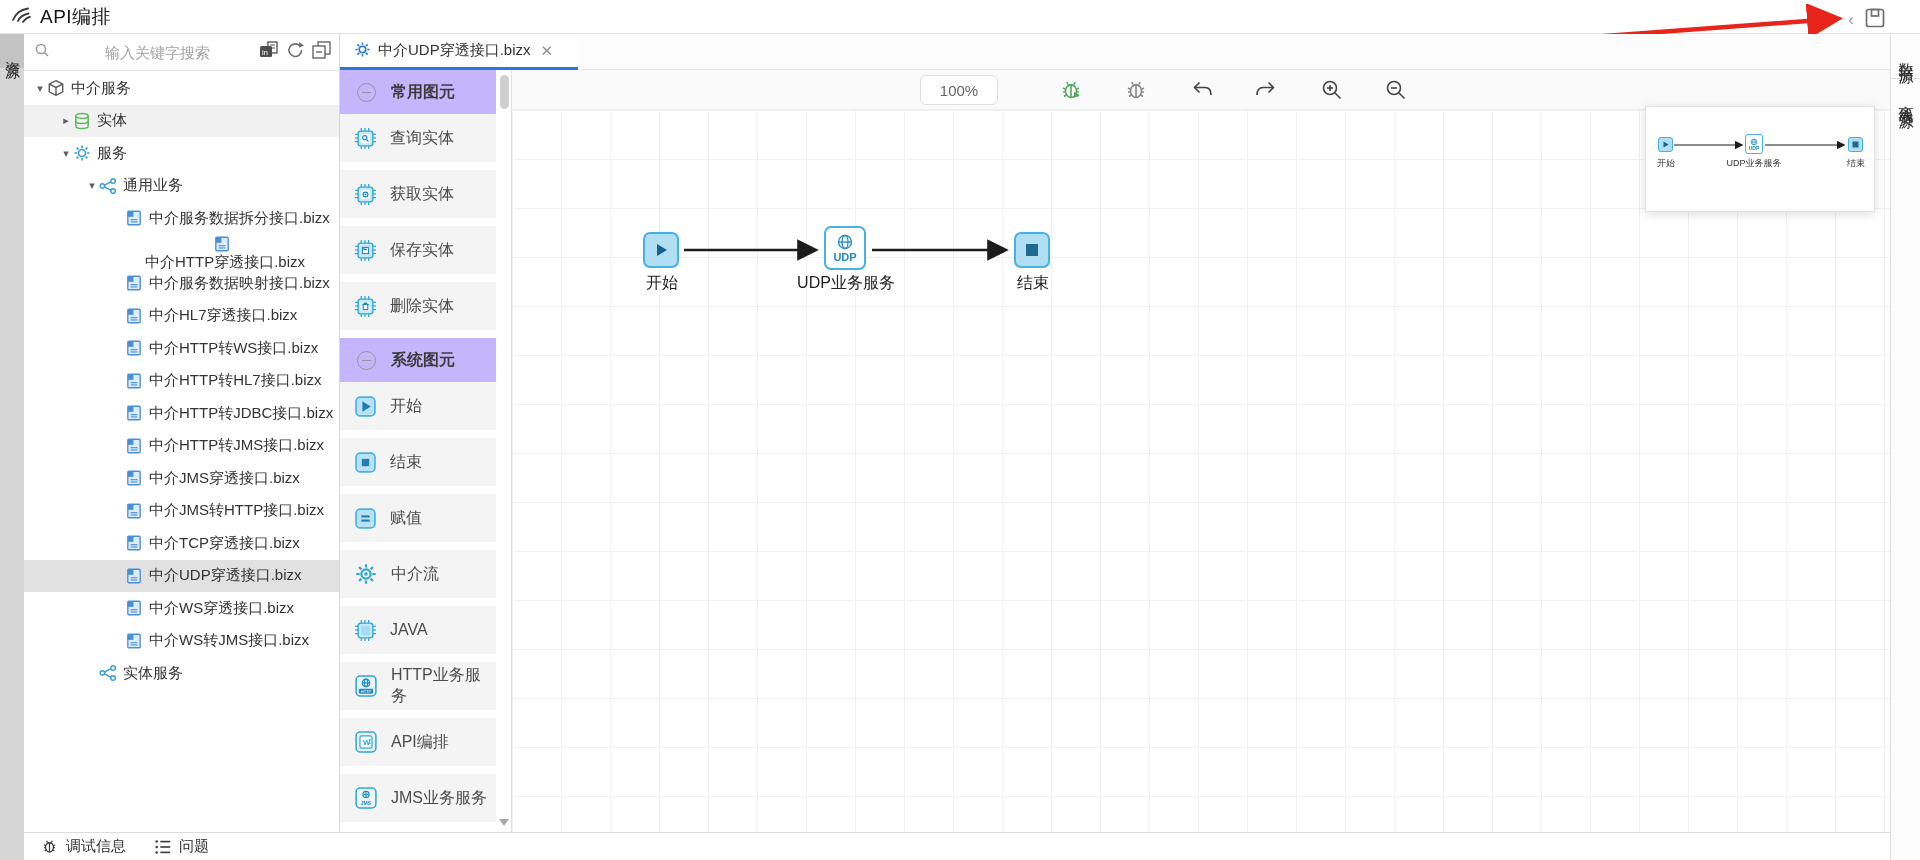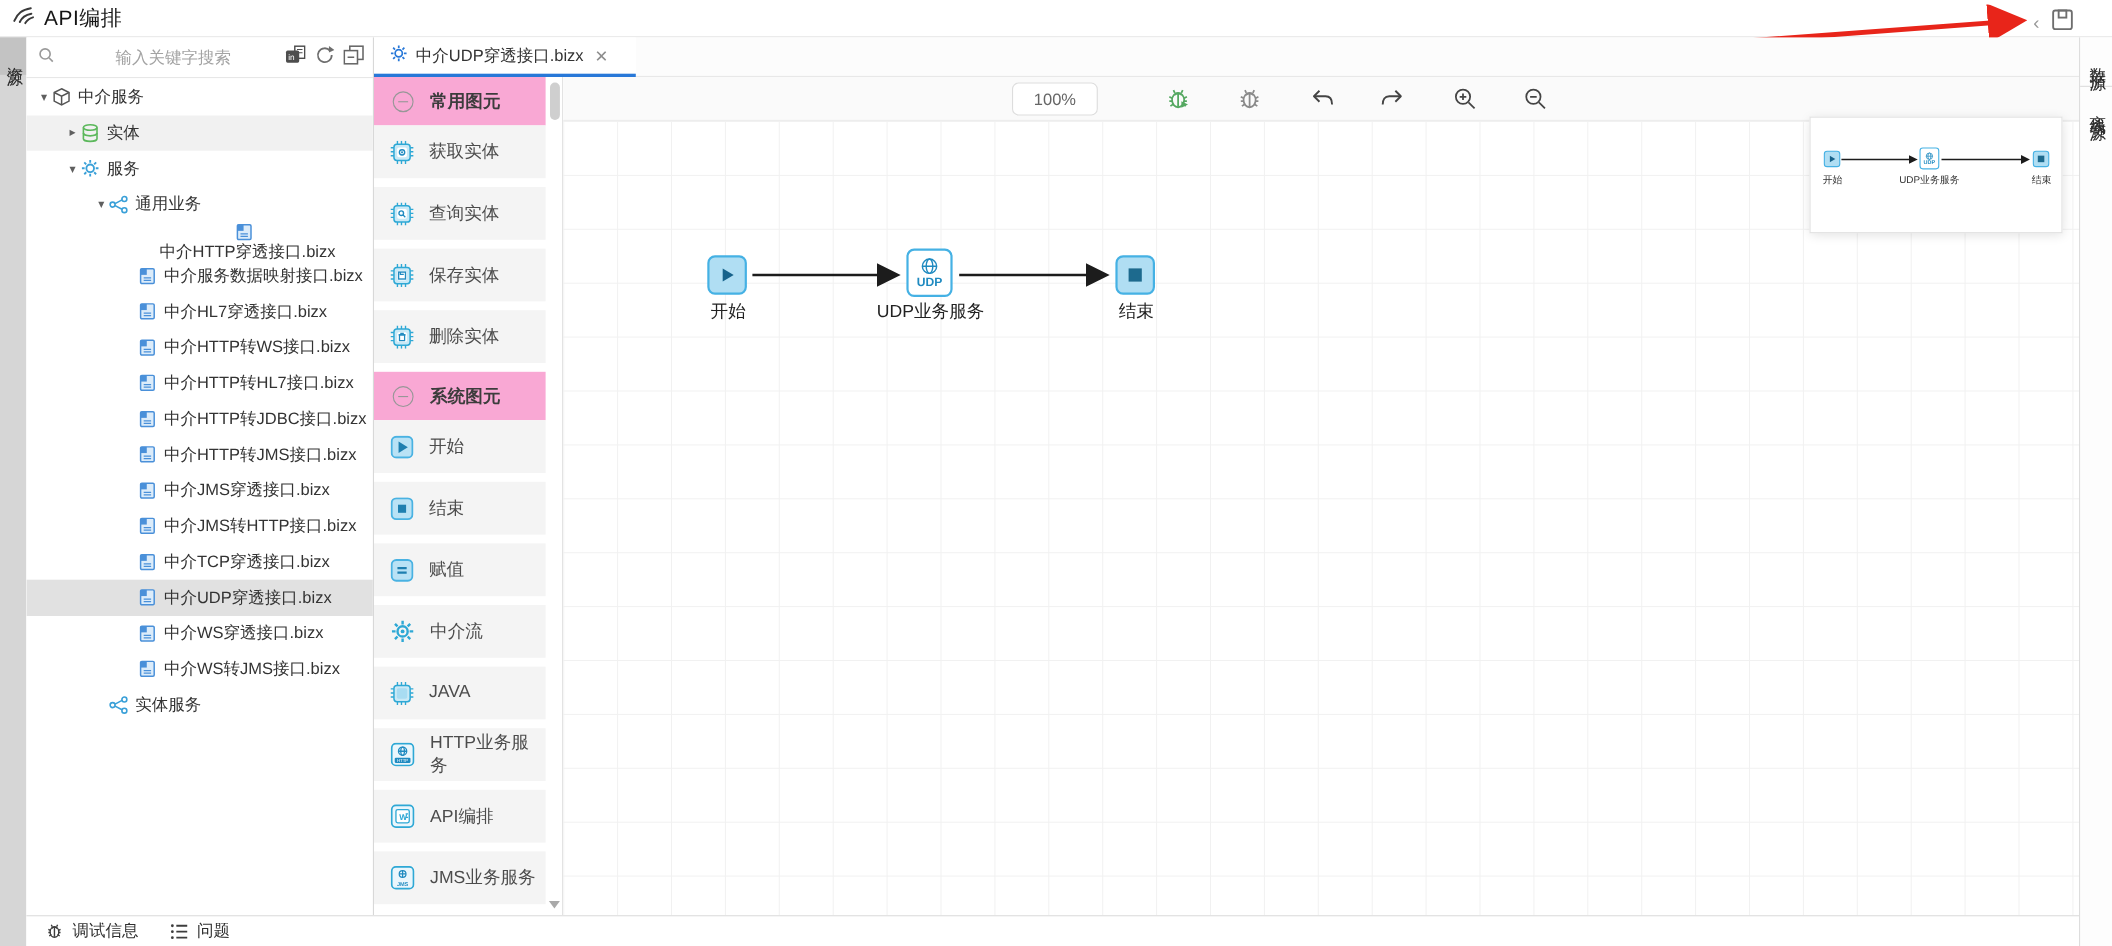--- a/index.html
+++ b/index.html
@@ -37,21 +37,21 @@
   
   #tabstrip { position:absolute; left:340px; top:34px; width:1550px; height:36px; background:#fcfcfc; border-bottom:1px solid #e8e8e8; }
   #tab1 { position:absolute; left:0; top:0; width:238px; height:36px; background:#fff;
     border-bottom:3px solid #2878d8; display:flex; align-items:center; padding:0 10px 0 14px; font-size:15px; color:#333; }
   #tab1 .tlabel { margin:0 10px 0 7px; }
   #tab1 .close { color:#8d8d8d; font-size:15px; }
 
   
   #palette { position:absolute; left:340px; top:70px; width:172px; height:762px; background:#fff; border-right:1px solid #e0e0e0; }
   .pal-inner { position:absolute; left:0; top:0; width:156px; }
-  .pal-header { height:44px; display:flex; align-items:center; padding-left:17px; background:#f9a8d4; }
+  .pal-header { height:44px; display:flex; align-items:center; padding-left:17px; background:#c4b5fd; }
   .pal-header .minus-circle { width:19px; height:19px; border:1.5px solid #979797; border-radius:50%;
     display:inline-flex; align-items:center; justify-content:center; color:#979797; margin-right:15px; }
   .pal-header .minus-circle i { display:block; width:9px; height:0; border-top:1.5px solid #979797; }
   .pal-header .ph-label { font-size:16px; font-weight:bold; color:#3c3c3c; }
   .pal-item { height:48px; margin-bottom:8px; background:#f4f4f4; display:flex; align-items:center; padding-left:15px; }
   .pal-item .plabel { font-size:16px; color:#4c4c4c; margin-left:14px; }
   #pal-scroll-thumb { position:absolute; left:160px; top:5px; width:9px; height:34px; background:#cfcfcf; border-radius:5px; }
   #pal-scroll-down { position:absolute; left:159px; bottom:6px; width:0; height:0;
     border-left:5px solid transparent; border-right:5px solid transparent; border-top:7px solid #a9a9a9; }
 
@@ -221,20 +221,32 @@
             <g fill="none" stroke="#3aa0d8" stroke-width="1.3">
               <circle cx="3" cy="8" r="2"></circle>
               <circle cx="12.5" cy="3.5" r="2"></circle>
               <circle cx="12.5" cy="12.5" r="2"></circle>
               <path d="M5 7.2 10.6 4.2M5 8.8 10.6 11.8"></path>
             </g>
           </svg>
         </span>
         <span>通用业务</span>
       </div>
+      <div class="trow" style="padding-left: 87px;">
+        <span class="caret"></span>
+        <span class="ticon">
+          <svg width="18" height="18" viewBox="0 0 16 16">
+            <rect x="2.5" y="2" width="11" height="12" rx="1" fill="#dcecfa" stroke="#4a90d9" stroke-width="1.2"></rect>
+            <rect x="2.5" y="2" width="5" height="5" fill="#4a90d9"></rect>
+            <line x1="5" y1="9.5" x2="11" y2="9.5" stroke="#4a90d9"></line>
+            <line x1="5" y1="11.5" x2="11" y2="11.5" stroke="#4a90d9"></line>
+          </svg>
+        </span>
+        <span>中介服务数据拆分接口.bizx</span>
+      </div>
       <div class="trow" style="padding-left: 87px; flex-direction: column;">
         <span class="caret"></span>
         <span class="ticon">
           <svg width="18" height="18" viewBox="0 0 16 16">
             <rect x="2.5" y="2" width="11" height="12" rx="1" fill="#dcecfa" stroke="#4a90d9" stroke-width="1.2"></rect>
             <rect x="2.5" y="2" width="5" height="5" fill="#4a90d9"></rect>
             <line x1="5" y1="9.5" x2="11" y2="9.5" stroke="#4a90d9"></line>
             <line x1="5" y1="11.5" x2="11" y2="11.5" stroke="#4a90d9"></line>
           </svg>
         </span>
@@ -436,50 +448,50 @@
               <line x1="9.5" y1="17" x2="9.5" y2="20"></line>
               <line x1="0" y1="9.5" x2="3" y2="9.5"></line>
               <line x1="17" y1="9.5" x2="20" y2="9.5"></line>
               <line x1="13" y1="0" x2="13" y2="3"></line>
               <line x1="13" y1="17" x2="13" y2="20"></line>
               <line x1="0" y1="13" x2="3" y2="13"></line>
               <line x1="17" y1="13" x2="20" y2="13"></line>
             </g>
   <rect x="3" y="3" width="14" height="14" rx="2.5" fill="#c9e9f6" stroke="#2ea8d5" stroke-width="1.3"></rect>
             <rect x="5.8" y="5.8" width="8.4" height="8.4" rx="1.5" fill="#fff"></rect>
-            <circle cx="10" cy="10" r="2.3" fill="none" stroke="#1f8ac0" stroke-width="1.2"></circle>
-            <circle cx="10" cy="10" r="0.9" fill="#1f8ac0"></circle>
-          </svg>
-        </span>
-        <span class="plabel">获取实体</span>
+            <circle cx="9.3" cy="9.3" r="2" fill="none" stroke="#1f8ac0" stroke-width="1.2"></circle>
+            <line x1="10.8" y1="10.8" x2="12.8" y2="12.8" stroke="#1f8ac0" stroke-width="1.2"></line>
+          </svg>
+        </span>
+        <span class="plabel">查询实体</span>
       </div>
       <div class="pal-item">
         <span style="display: inline-flex;">
           <svg width="21" height="21" viewBox="0 0 20 20">
   <g stroke="#2ea8d5" stroke-width="1.2">
               <line x1="6" y1="0" x2="6" y2="3"></line>
               <line x1="6" y1="17" x2="6" y2="20"></line>
               <line x1="0" y1="6" x2="3" y2="6"></line>
               <line x1="17" y1="6" x2="20" y2="6"></line>
               <line x1="9.5" y1="0" x2="9.5" y2="3"></line>
               <line x1="9.5" y1="17" x2="9.5" y2="20"></line>
               <line x1="0" y1="9.5" x2="3" y2="9.5"></line>
               <line x1="17" y1="9.5" x2="20" y2="9.5"></line>
               <line x1="13" y1="0" x2="13" y2="3"></line>
               <line x1="13" y1="17" x2="13" y2="20"></line>
               <line x1="0" y1="13" x2="3" y2="13"></line>
               <line x1="17" y1="13" x2="20" y2="13"></line>
             </g>
   <rect x="3" y="3" width="14" height="14" rx="2.5" fill="#c9e9f6" stroke="#2ea8d5" stroke-width="1.3"></rect>
             <rect x="5.8" y="5.8" width="8.4" height="8.4" rx="1.5" fill="#fff"></rect>
-            <circle cx="9.3" cy="9.3" r="2" fill="none" stroke="#1f8ac0" stroke-width="1.2"></circle>
-            <line x1="10.8" y1="10.8" x2="12.8" y2="12.8" stroke="#1f8ac0" stroke-width="1.2"></line>
-          </svg>
-        </span>
-        <span class="plabel">查询实体</span>
+            <circle cx="10" cy="10" r="2.3" fill="none" stroke="#1f8ac0" stroke-width="1.2"></circle>
+            <circle cx="10" cy="10" r="0.9" fill="#1f8ac0"></circle>
+          </svg>
+        </span>
+        <span class="plabel">获取实体</span>
       </div>
       <div class="pal-item">
         <span style="display: inline-flex;">
           <svg width="21" height="21" viewBox="0 0 20 20">
   <g stroke="#2ea8d5" stroke-width="1.2">
               <line x1="6" y1="0" x2="6" y2="3"></line>
               <line x1="6" y1="17" x2="6" y2="20"></line>
               <line x1="0" y1="6" x2="3" y2="6"></line>
               <line x1="17" y1="6" x2="20" y2="6"></line>
               <line x1="9.5" y1="0" x2="9.5" y2="3"></line>

